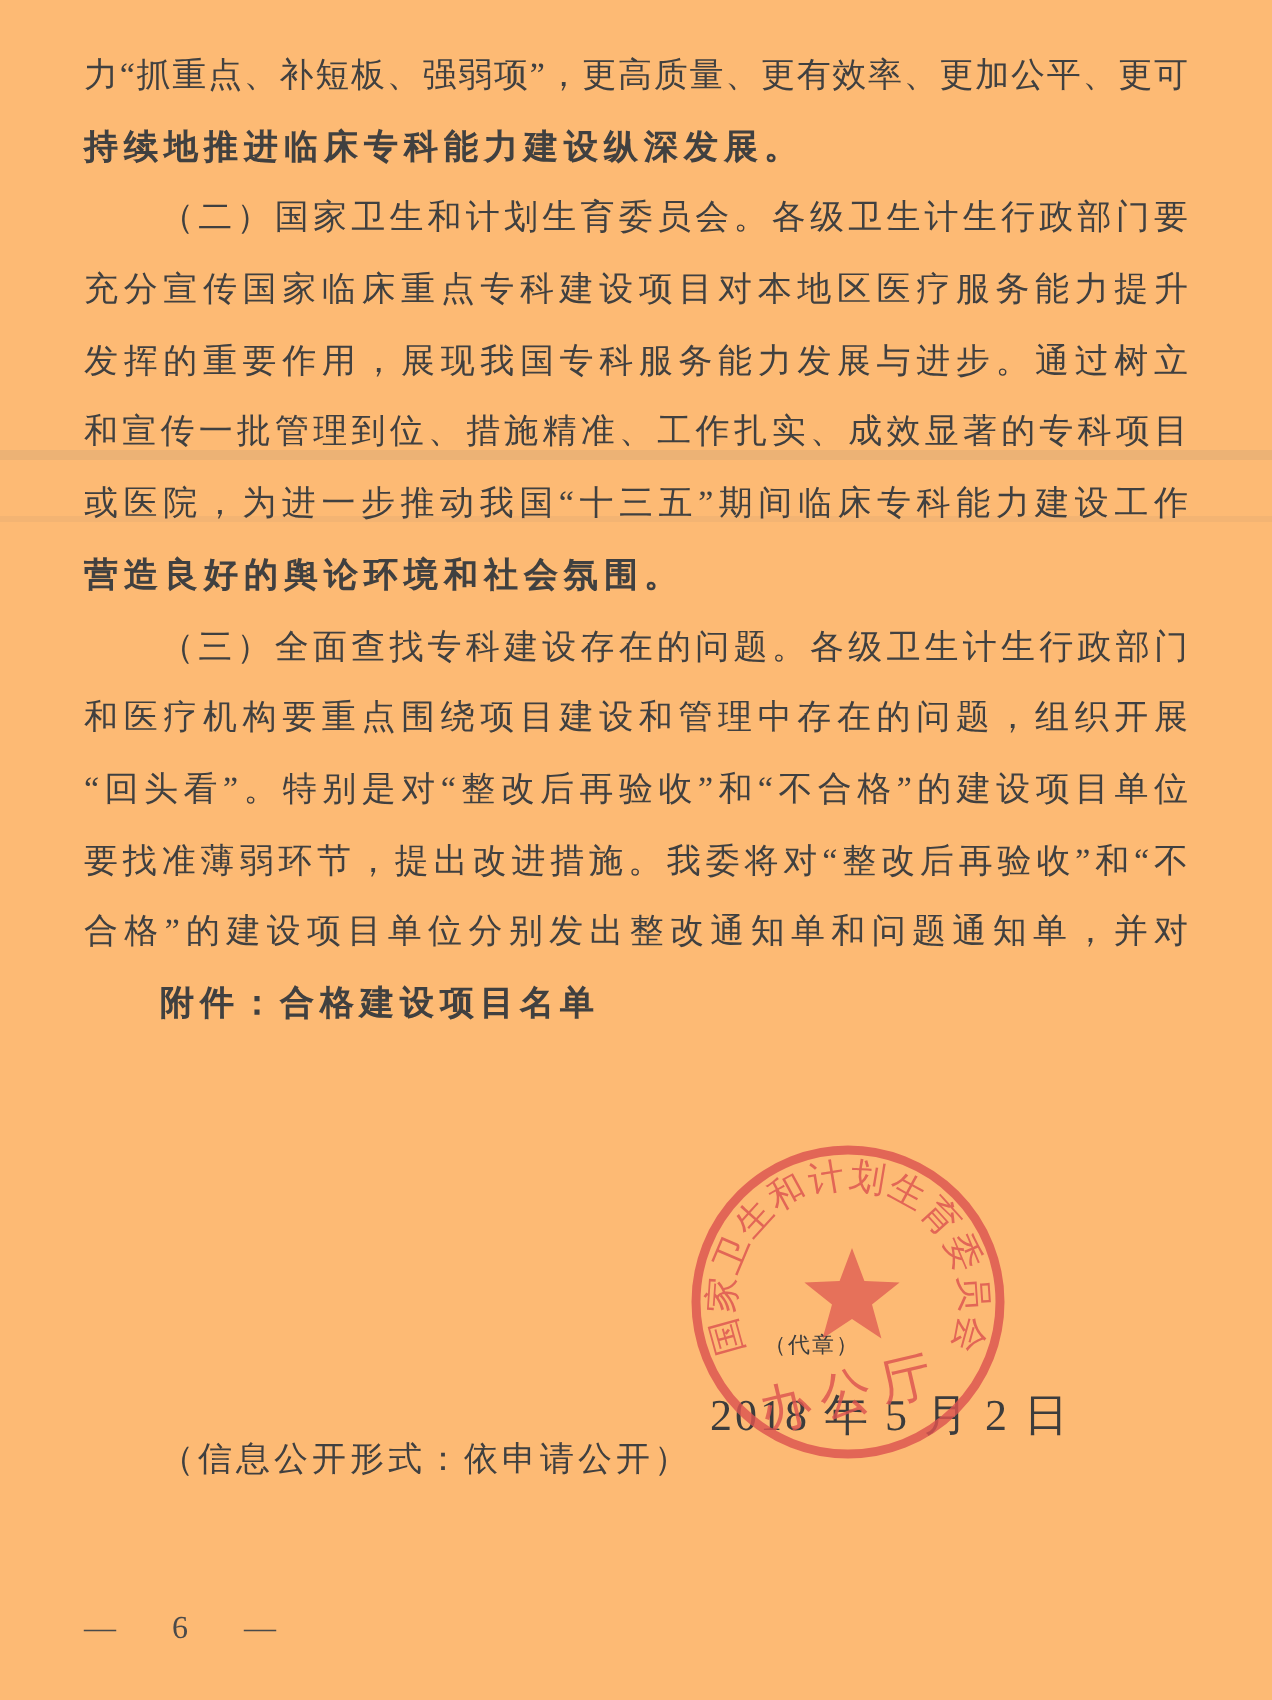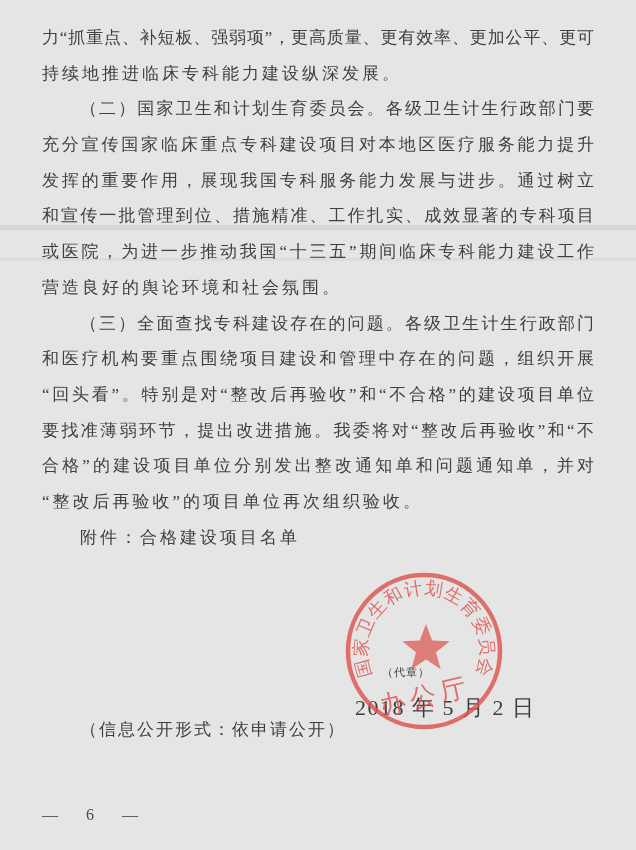--- a/index.html
+++ b/index.html
@@ -6,21 +6,21 @@
   html, body { width: 636px; height: 850px; }
   body {
     font-family: "Liberation Serif", "DejaVu Serif", serif;
     background: #fcfcfb;
     position: relative;
     overflow: hidden;
   }
   .page {
     position: absolute;
     inset: 0;
-    background: #e5e5e5;
+    background: #fdba74;
   }
   
   .scan-band-1 {
     position: absolute; left: 0; top: 225px; width: 100%; height: 5px;
     background: rgba(120,120,120,0.13);
   }
   .scan-band-2 {
     position: absolute; left: 0; top: 258px; width: 100%; height: 3px;
     background: rgba(120,120,120,0.07);
   }
@@ -38,21 +38,21 @@
   }
   
   .jl {
     white-space: normal;
     text-align: justify;
     text-align-last: justify;
     text-justify: inter-character;
     letter-spacing: 0;
   }
   
-  .ll { letter-spacing: 3px; }
+  .ll { letter-spacing: 3px; font-weight: bold; }
   
   .ind { text-indent: 38px; }
   .disclosure {
     position: absolute;
     left: 80px; top: 716px;
     font-size: 17px;
     letter-spacing: 2px;
     color: #404040;
     line-height: 28px;
   }
@@ -103,21 +103,20 @@
     <div class="doc-line jl">充分宣传国家临床重点专科建设项目对本地区医疗服务能力提升</div>
     <div class="doc-line jl">发挥的重要作用，展现我国专科服务能力发展与进步。通过树立</div>
     <div class="doc-line jl">和宣传一批管理到位、措施精准、工作扎实、成效显著的专科项目</div>
     <div class="doc-line jl">或医院，为进一步推动我国“十三五”期间临床专科能力建设工作</div>
     <div class="doc-line ll">营造良好的舆论环境和社会氛围。</div>
     <div class="doc-line jl ind">（三）全面查找专科建设存在的问题。各级卫生计生行政部门</div>
     <div class="doc-line jl">和医疗机构要重点围绕项目建设和管理中存在的问题，组织开展</div>
     <div class="doc-line jl">“回头看”。特别是对“整改后再验收”和“不合格”的建设项目单位</div>
     <div class="doc-line jl">要找准薄弱环节，提出改进措施。我委将对“整改后再验收”和“不</div>
     <div class="doc-line jl">合格”的建设项目单位分别发出整改通知单和问题通知单，并对</div>
-    <div class="doc-line ll">“整改后再验收”的项目单位再次组织验收。</div>
     <div class="doc-line ll ind">附件：合格建设项目名单</div>
   </div>
 
   <div class="seal-note">（代章）</div>
   <div class="seal-date">2018 年 5 月 2 日</div>
 
   <svg class="seal-svg" viewBox="0 0 200 200">
     <circle cx="94" cy="96" r="76" fill="none" stroke="#dd5450" stroke-width="4.5"></circle>
     <path id="sealArc" d="M 42.3 120.1 A 57 57 0 1 1 145.7 120.1" fill="none"></path>
     <text font-size="18" fill="#dd5450" letter-spacing="1" font-family="Liberation Serif, DejaVu Serif, serif">

